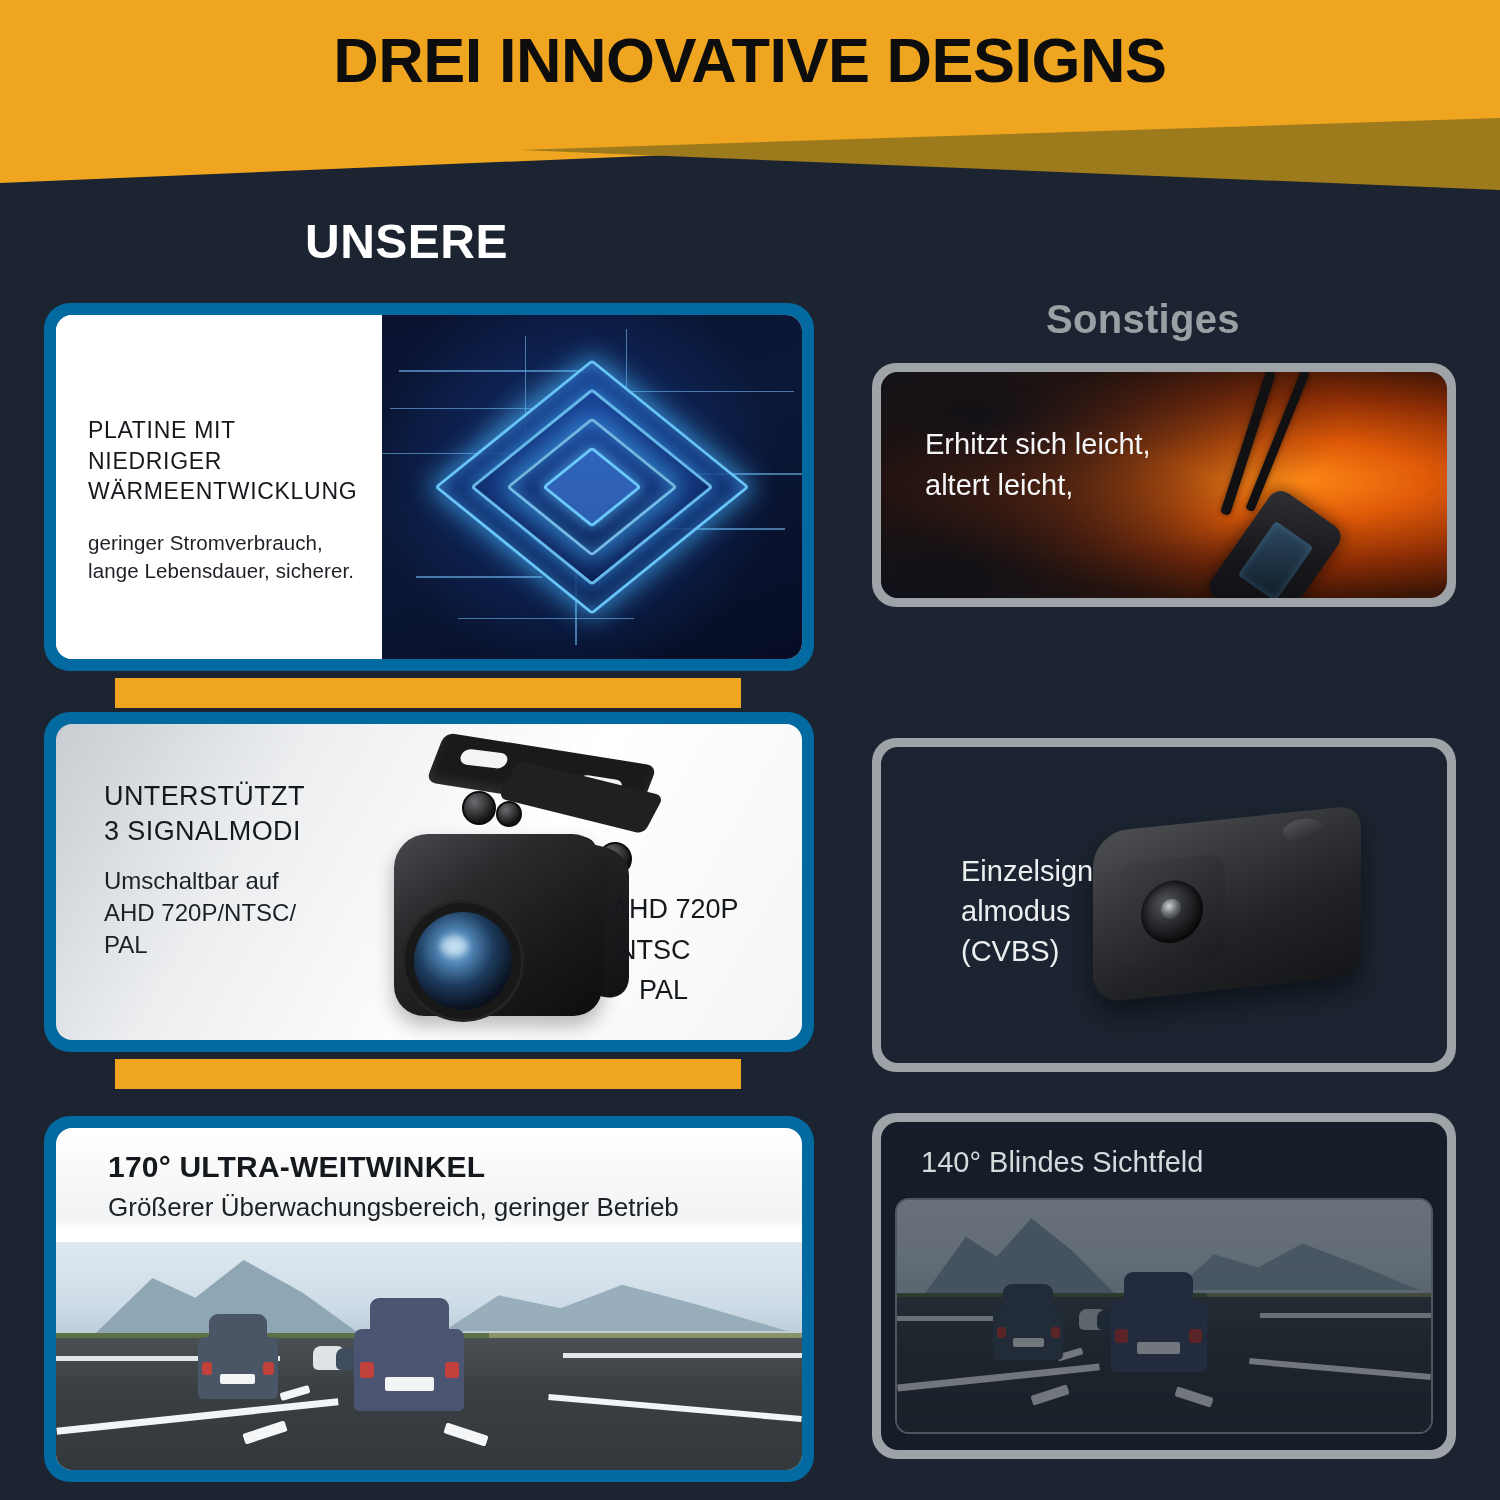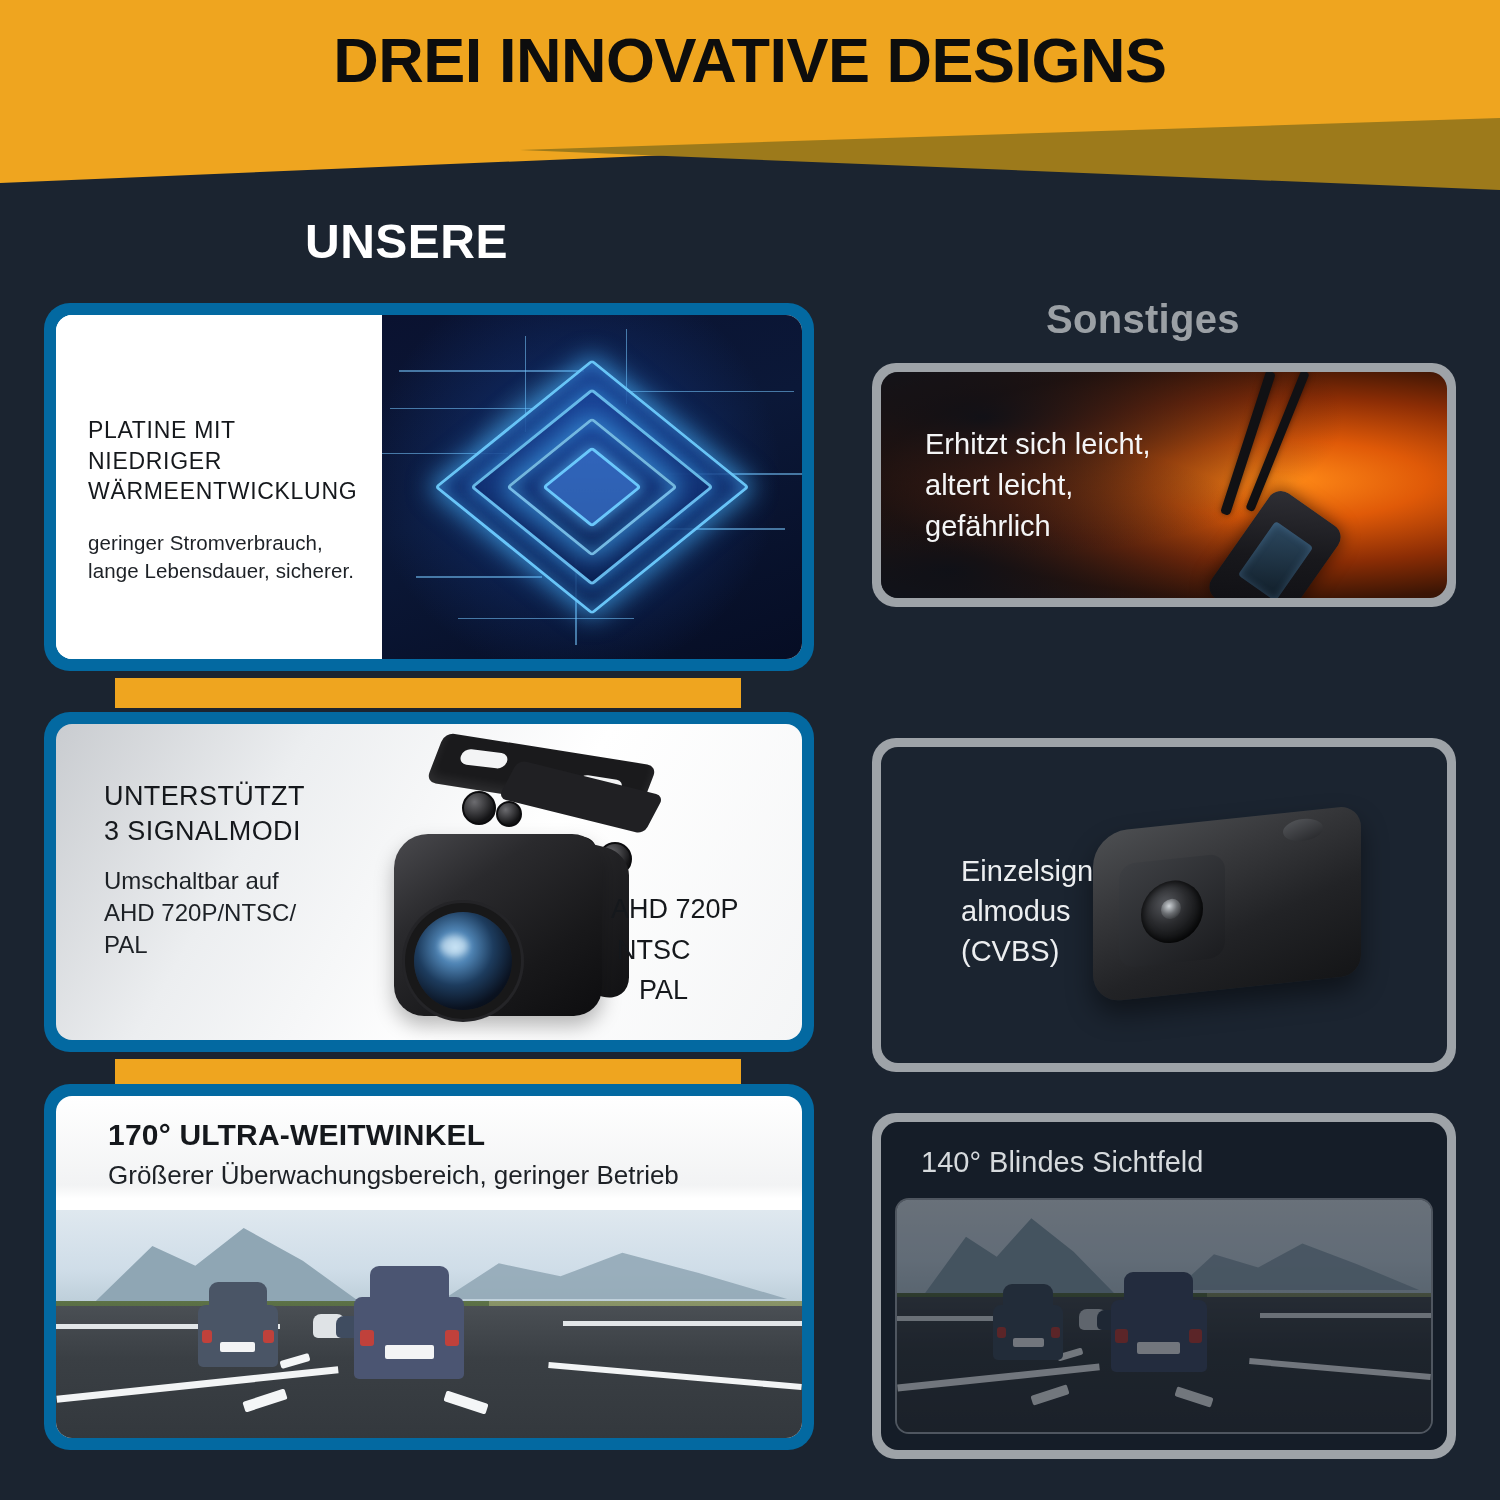--- a/index.html
+++ b/index.html
@@ -186,21 +186,21 @@
     background:radial-gradient(circle at 42% 36%, #9fc8e6 0%, #4f84b4 20%, #1d3c5e 45%, #0a1220 72%, #050709 100%);
     box-shadow:0 0 0 9px #181819, 0 0 0 12px #242427;
   }
   .cam-lens:after{
     content:"";position:absolute;left:26px;top:24px;width:28px;height:20px;border-radius:50%;
     background:rgba(230,245,255,.55);filter:blur(3px);
   }
   #div2{left:115px;top:1059px;width:626px;height:30px;}
 
   
-  #card3{left:44px;top:1084px;width:770px;height:366px;}
+  #card3{left:44px;top:1116px;width:770px;height:366px;}
   #card3 .inner{background:linear-gradient(180deg,#ffffff 0%, #f2f3f4 26%, #ffffff 30%);}
   .c3-title{
     position:absolute;left:52px;top:22px;
     font-size:30px;font-weight:bold;color:#15181c;letter-spacing:0.2px;
   }
   .c3-sub{
     position:absolute;left:52px;top:64px;
     font-size:26px;color:#1d2126;
   }
   .road{
@@ -453,21 +453,20 @@
   <div class="inner">
     <div class="heat-overlay"></div>
     <div class="wire" style="left:362px;top:-4px;width:10px;height:150px;transform:rotate(18deg);"></div>
     <div class="wire" style="left:392px;top:-6px;width:9px;height:150px;transform:rotate(22deg);"></div>
     <div class="wire-block"></div>
     <div class="wire" style="left:330px;top:225px;width:10px;height:130px;transform:rotate(28deg);"></div>
     <div class="wire" style="left:356px;top:230px;width:9px;height:120px;transform:rotate(30deg);"></div>
     <div class="rc1-text">
       <div>Erhitzt sich leicht,</div>
       <div>altert leicht,</div>
-      <div>gefährlich</div>
     </div>
   </div>
 </div>
 
 <div class="card card-right" id="rcard2">
   <div class="inner">
     <div class="rc2-text">
       <div>Einzelsign</div>
       <div>almodus</div>
       <div>(CVBS)</div>

